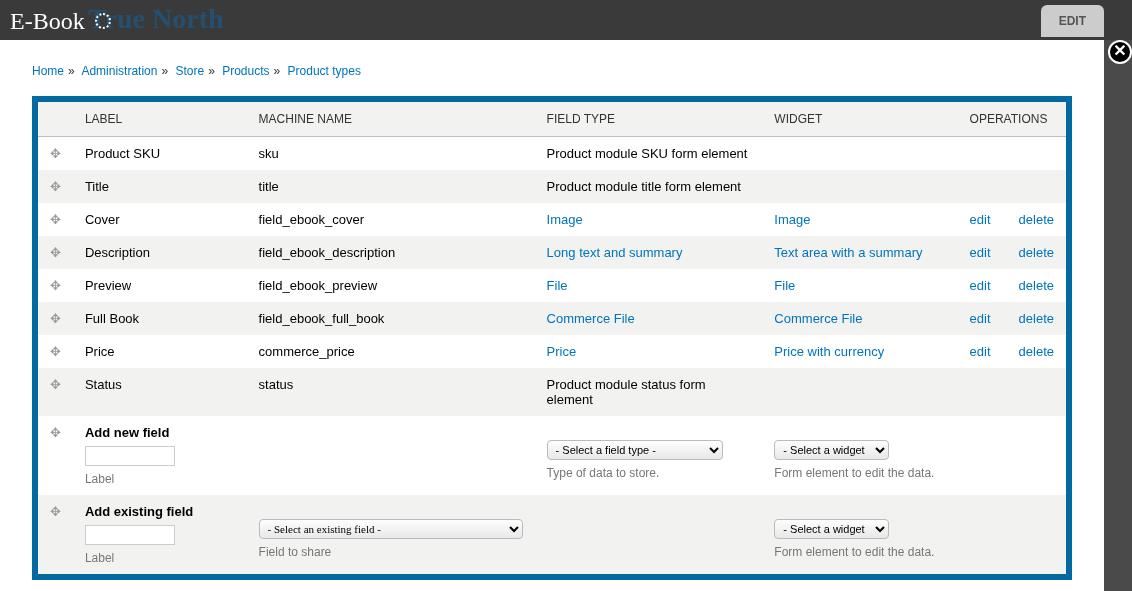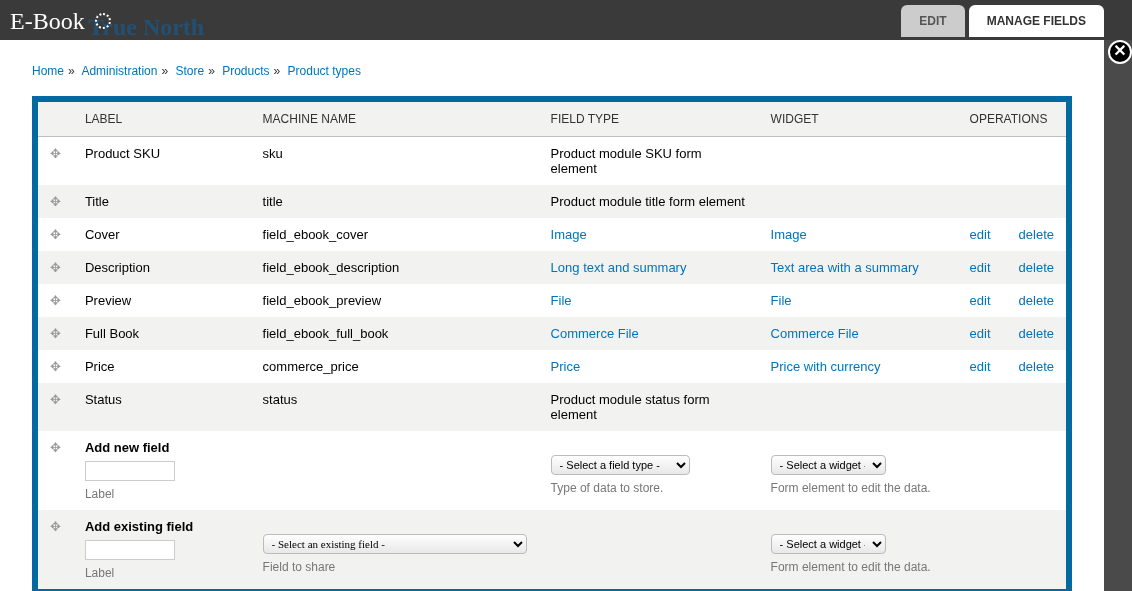--- a/index.html
+++ b/index.html
@@ -1,18 +1,18 @@
 <!DOCTYPE html>
 <html><head>
 <meta charset="utf-8">
 <style>
 * { box-sizing: border-box; margin: 0; padding: 0; }
 body { font-family: "Lucida Grande", Verdana, sans-serif; font-size: 13px; background: #4a4a4a; width: 1132px; height: 591px; overflow: hidden; }
 .backdrop { position: absolute; top: 0; left: 0; width: 100%; height: 40px; background: #3a3a3a; }
-.brand { position: absolute; top: 14px; left: 88px; color: #1a5a8a; font-size: 24px; font-weight: bold; font-family: Georgia, serif; opacity: 0.7; }
+.brand { position: absolute; top: 3px; left: 88px; color: #1a5a8a; font-size: 28px; font-weight: bold; font-family: Georgia, serif; opacity: 0.7; }
 .topbar { position: absolute; top: 0; left: 0; right: 28px; height: 42px; }
 .page-title { position: absolute; left: 10px; top: 8px; color: #fff; font-size: 24px; font-family: Georgia, serif; }
 .gear { display: inline-block; width: 16px; height: 16px; border: 2px dotted #fff; border-radius: 50%; vertical-align: middle; margin-left: 4px; position: relative; top: -2px; }
 .tabs { position: absolute; right: 0; top: 5px; display: flex; gap: 4px; }
 .tab { padding: 9px 18px; background: #ccc; color: #555; font-size: 12px; font-weight: bold; border-radius: 6px 6px 0 0; cursor: pointer; }
 .tab.active { background: #fff; color: #333; }
 .overlay { position: absolute; top: 40px; left: 0; width: 1104px; background: #fff; border-radius: 0 0 6px 6px; padding: 24px 32px 40px; }
 .close-btn { position: absolute; top: 40px; right: 0; width: 24px; height: 24px; background: #000; border-radius: 50%; border: 2px solid #fff; color: #fff; font-size: 16px; line-height: 18px; text-align: center; cursor: pointer; font-weight: bold; }
 .breadcrumb { font-size: 12px; margin-bottom: 18px; }
 .breadcrumb a { color: #0074bd; text-decoration: none; }
@@ -28,41 +28,40 @@
 a.link { color: #0074bd; text-decoration: none; }
 .col-drag { width: 34px; text-align: center; }
 .col-label { width: 200px; }
 .col-machine { width: 200px; }
 .col-type { width: 240px; }
 .col-widget { width: 220px; }
 .section-head { font-weight: bold; margin-bottom: 6px; display: block; }
 .help-text { color: #777; font-size: 12px; margin-top: 6px; display: block; }
 input[type=text] { width: 90px; border: 1px solid #ccc; padding: 2px 4px; font-size: 12px; background: #fff; }
 select { font-size: 11px; border: 1px solid #bbb; background: linear-gradient(#fefefe,#e8e8e8); border-radius: 4px; padding: 2px 4px; }
-select.wide { width: 139px; }
+select.wide { width: 176px; }
 select.vwide { width: 264px; font-family: Liberation Serif, serif; }
 select.narrow { width: 115px; }
 .ops { white-space: nowrap; }
 .ops a { margin-right: 28px; }
 .ops a:last-child { margin-right: 0; }
 </style>
 </head>
 <body>
 
 <div class="backdrop"></div>
 <div class="brand">True North</div>
 
 <div class="topbar">
   <div class="page-title">
     <span>E-Book</span>
     <span class="gear"></span>
   </div>
   <div class="tabs">
     <div class="tab">EDIT</div>
-    <div class="tab active">MANAGE FIELDS</div>
   </div>
 </div>
 
 <div class="close-btn">✕</div>
 
 <div class="overlay">
 
   <div class="breadcrumb">
     <a href="#">Home</a><span class="sep">»</span>
     <a href="#">Administration</a><span class="sep">»</span>

